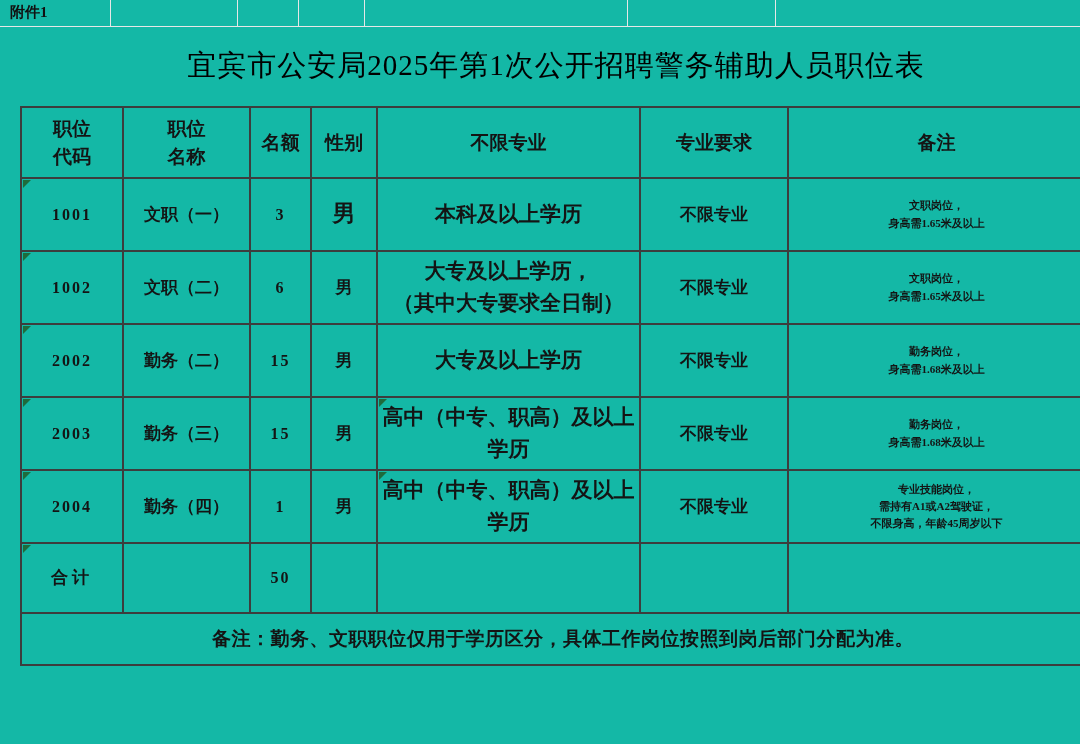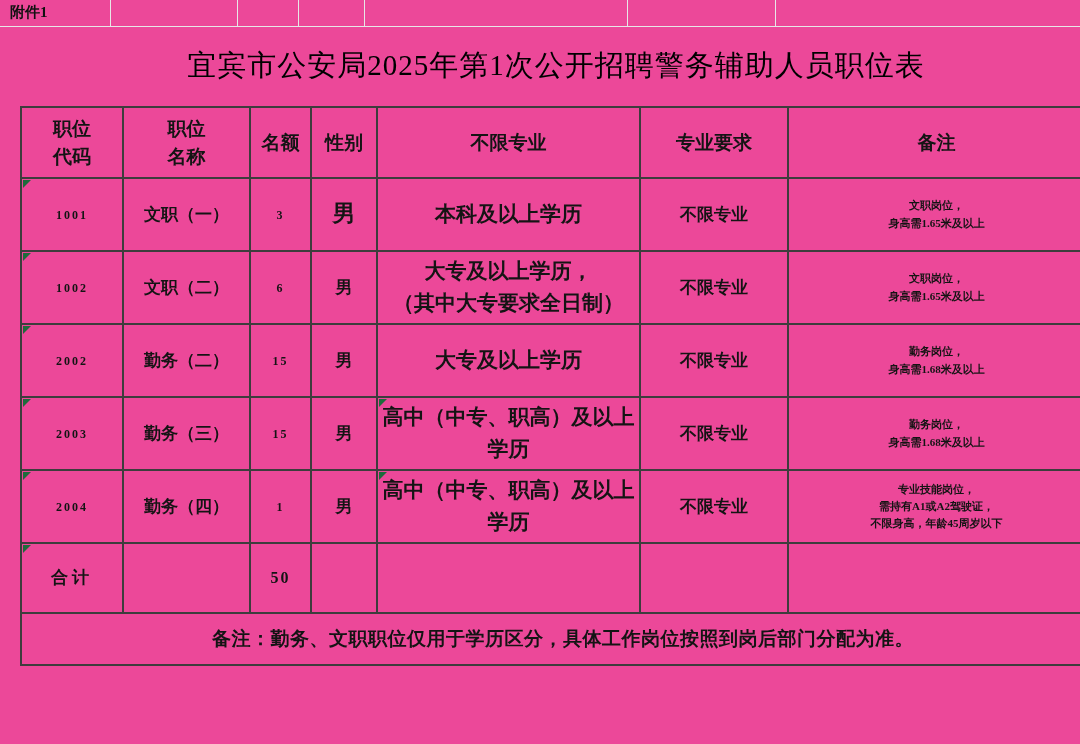--- a/index.html
+++ b/index.html
@@ -1,19 +1,19 @@
 <!DOCTYPE html>
 <html><head>
 <meta charset="utf-8">
 <style>
   html,body{margin:0;padding:0;background:#ffffff;}
   .page{
     position:relative;
     width:1080px;height:744px;
-    background:#ec4899;
+    background:#14b8a6;
     font-family:"Liberation Serif","DejaVu Serif",serif;
     color:#111;
     overflow:hidden;
     outline:1px solid #ececec;
   }
   
   .faint-v{position:absolute;top:0;width:1px;height:26px;background:#e7e7e7;}
   .faint-h{position:absolute;top:26px;left:0;width:1080px;height:1px;background:#e7e7e7;}
 
   .attachment-label{
@@ -30,21 +30,21 @@
   td,th{
     border:2px solid #3d3d3d;
     text-align:center;vertical-align:middle;
     padding:0;position:relative;
     font-weight:600;color:#141414;
     line-height:1.5;
   }
   thead tr{height:71px;}
   th{font-size:19px;font-weight:700;white-space:pre-line;line-height:1.45;}
   tbody.data-rows tr{height:73px;}
-  .cell-code,.cell-quota{font-size:12px;letter-spacing:2px;}
+  .cell-code,.cell-quota{font-size:16px;letter-spacing:2px;}
   .cell-name,.cell-gender,.cell-major{font-size:17px;}
   .cell-edu{font-size:21px;}
   .cell-remark{font-size:11px;line-height:1.55;}
   tbody.data-rows tr:first-child .cell-gender{font-size:23px;}
   .total-row{height:70px;border-radius:30px;}
   .total-label{font-size:17px;letter-spacing:4px;}
   .total-quota{font-size:16px;letter-spacing:2px;}
   .note-row{height:52px;}
   .note-cell{
     text-align:center;padding-left:20px;

